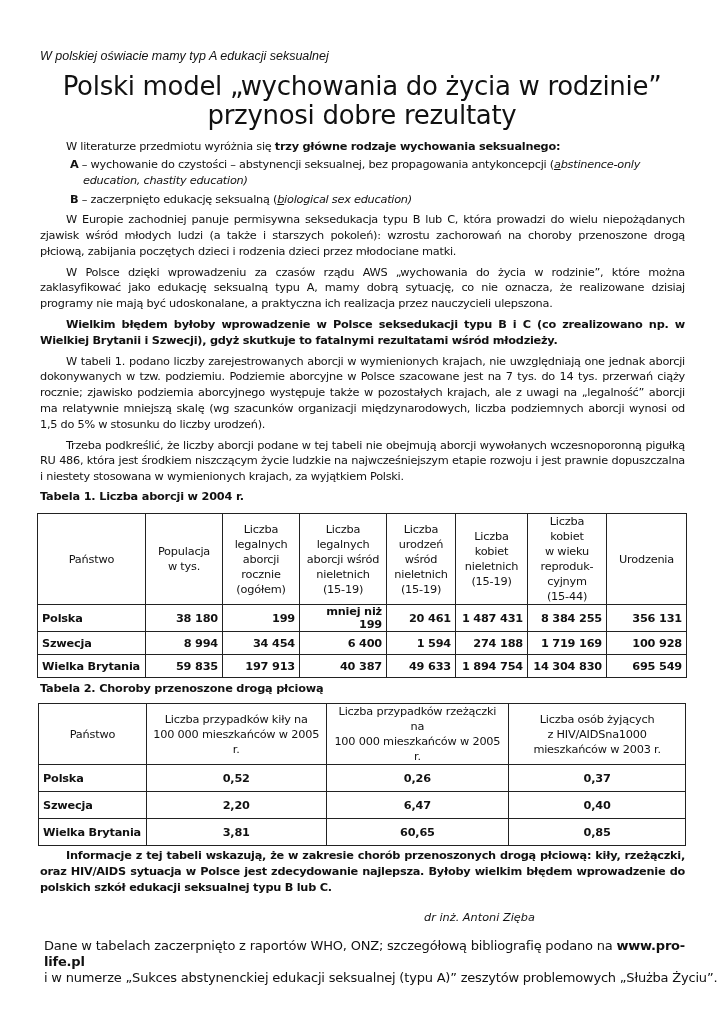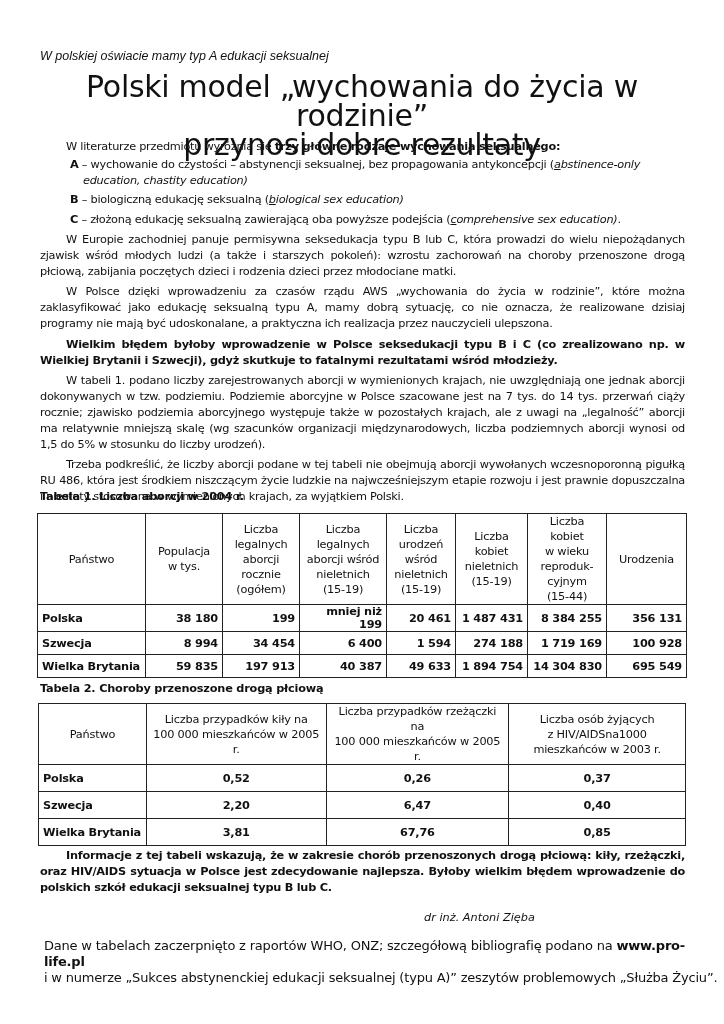--- a/index.html
+++ b/index.html
@@ -1,18 +1,18 @@
 <!DOCTYPE html>
 <html><head>
 <meta charset="utf-8">
 <style>
   html, body { margin: 0; padding: 0; background: #ffffff; }
   body { width: 724px; height: 1024px; position: relative; overflow: hidden; color: #111; font-family: "DejaVu Sans", sans-serif; }
   .kicker { position: absolute; left: 40px; top: 49px; font-family: "Liberation Sans", sans-serif; font-style: italic; font-weight: normal; font-size: 12.5px; }
-  .title { position: absolute; left: 40px; width: 644px; top: 72px; text-align: center; font-family: "DejaVu Sans", sans-serif; font-size: 30px; line-height: 29px; letter-spacing: -0.3px; }
+  .title { position: absolute; left: 40px; width: 644px; top: 72px; text-align: center; font-family: "DejaVu Sans", sans-serif; font-size: 26px; line-height: 29px; letter-spacing: -0.3px; }
   .body { position: absolute; left: 40px; width: 645px; font-size: 11.3px; line-height: 15.8px; letter-spacing: -0.25px; }
   .p { margin: 0; text-align: justify; text-indent: 26px; }
   .gap { margin-top: 5px; }
   .list-item { margin: 4px; padding-left: 26px; }
   .list-item .cont { display: block; padding-left: 13px; }
   .b { font-weight: bold; }
   .i { font-style: italic; }
   .u { text-decoration: underline; }
   .caption { position: absolute; left: 40px; font-weight: bold; font-size: 11.3px; letter-spacing: -0.2px; }
   table { position: absolute; border-collapse: collapse; font-size: 11.3px; letter-spacing: -0.2px; }
@@ -30,22 +30,21 @@
 <div class="kicker">W polskiej oświacie mamy typ A edukacji seksualnej</div>
 
 <div class="title">
   <div>Polski model „wychowania do życia w rodzinie”</div>
   <div>przynosi dobre rezultaty</div>
 </div>
 
 <div class="body" style="top:139px;">
   <p class="p"><span>W literaturze przedmiotu wyróżnia się </span><span class="b">trzy główne rodzaje wychowania seksualnego:</span></p>
   <p class="list-item" style="margin-top:2px;"><span class="b">A</span><span> – wychowanie do czystości – abstynencji seksualnej, bez propagowania antykoncepcji (</span><span class="i u">a</span><span class="i">bstinence-only</span><span class="cont i">education, chastity education)</span></p>
-  <p class="list-item gap"><span class="b">B</span><span> – biologiczną edukację seksualną (</span><span class="i u">b</span><span class="i">iological sex education)</span></p>
-  <p class="list-item gap"><span class="b">C</span><span> – złożoną edukację seksualną zawierającą oba powyższe podejścia (</span><span class="i u">c</span><span class="i">omprehensive sex education)</span><span>.</span></p>
+  <p class="list-item gap"><span class="b">B</span><span> – zaczerpnięto edukację seksualną (</span><span class="i u">b</span><span class="i">iological sex education)</span></p>
   <p class="p" style="margin-top:4px;">W Europie zachodniej panuje permisywna seksedukacja typu B lub C, która prowadzi do wielu niepożądanych zjawisk wśród młodych ludzi (a także i starszych pokoleń): wzrostu zachorowań na choroby przenoszone drogą płciową, zabijania poczętych dzieci i rodzenia dzieci przez młodociane matki.</p>
   <p class="p gap">W Polsce dzięki wprowadzeniu za czasów rządu AWS „wychowania do życia w rodzinie”, które można zaklasyfikować jako edukację seksualną typu A, mamy dobrą sytuację, co nie oznacza, że realizowane dzisiaj programy nie mają być udoskonalane, a praktyczna ich realizacja przez nauczycieli ulepszona.</p>
   <p class="p gap b">Wielkim błędem byłoby wprowadzenie w Polsce seksedukacji typu B i C (co zrealizowano np. w Wielkiej Brytanii i Szwecji), gdyż skutkuje to fatalnymi rezultatami wśród młodzieży.</p>
   <p class="p gap">W tabeli 1. podano liczby zarejestrowanych aborcji w wymienionych krajach, nie uwzględniają one jednak aborcji dokonywanych w tzw. podziemiu. Podziemie aborcyjne w Polsce szacowane jest na 7 tys. do 14 tys. przerwań ciąży rocznie; zjawisko podziemia aborcyjnego występuje także w pozostałych krajach, ale z uwagi na „legalność” aborcji ma relatywnie mniejszą skalę (wg szacunków organizacji międzynarodowych, liczba podziemnych aborcji wynosi od 1,5 do 5% w stosunku do liczby urodzeń).</p>
   <p class="p gap">Trzeba podkreślić, że liczby aborcji podane w tej tabeli nie obejmują aborcji wywołanych wczesnoporonną pigułką RU 486, która jest środkiem niszczącym życie ludzkie na najwcześniejszym etapie rozwoju i jest prawnie dopuszczalna i niestety stosowana w wymienionych krajach, za wyjątkiem Polski.</p>
 </div>
 
 <div class="caption" style="top:490px;">Tabela 1. Liczba aborcji w 2004 r.</div>
 
 <table style="left:37px; top:513px; width:650px;">
@@ -127,21 +126,21 @@
   </tr>
   <tr style="height:27px;">
     <td class="name">Szwecja</td>
     <td class="ctr">2,20</td>
     <td class="ctr">6,47</td>
     <td class="ctr">0,40</td>
   </tr>
   <tr style="height:27px;">
     <td class="name">Wielka Brytania</td>
     <td class="ctr">3,81</td>
-    <td class="ctr">67,76</td>
+    <td class="ctr">60,65</td>
     <td class="ctr">0,85</td>
   </tr>
 </tbody>
   </table>
 
 <div class="body" style="top:848px;">
   <p class="p b">Informacje z tej tabeli wskazują, że w zakresie chorób przenoszonych drogą płciową: kiły, rzeżączki, oraz HIV/AIDS sytuacja w Polsce jest zdecydowanie najlepsza. Byłoby wielkim błędem wprowadzenie do polskich szkół edukacji seksualnej typu B lub C.</p>
 </div>
 
 <div class="sig">dr inż. Antoni Zięba</div>

